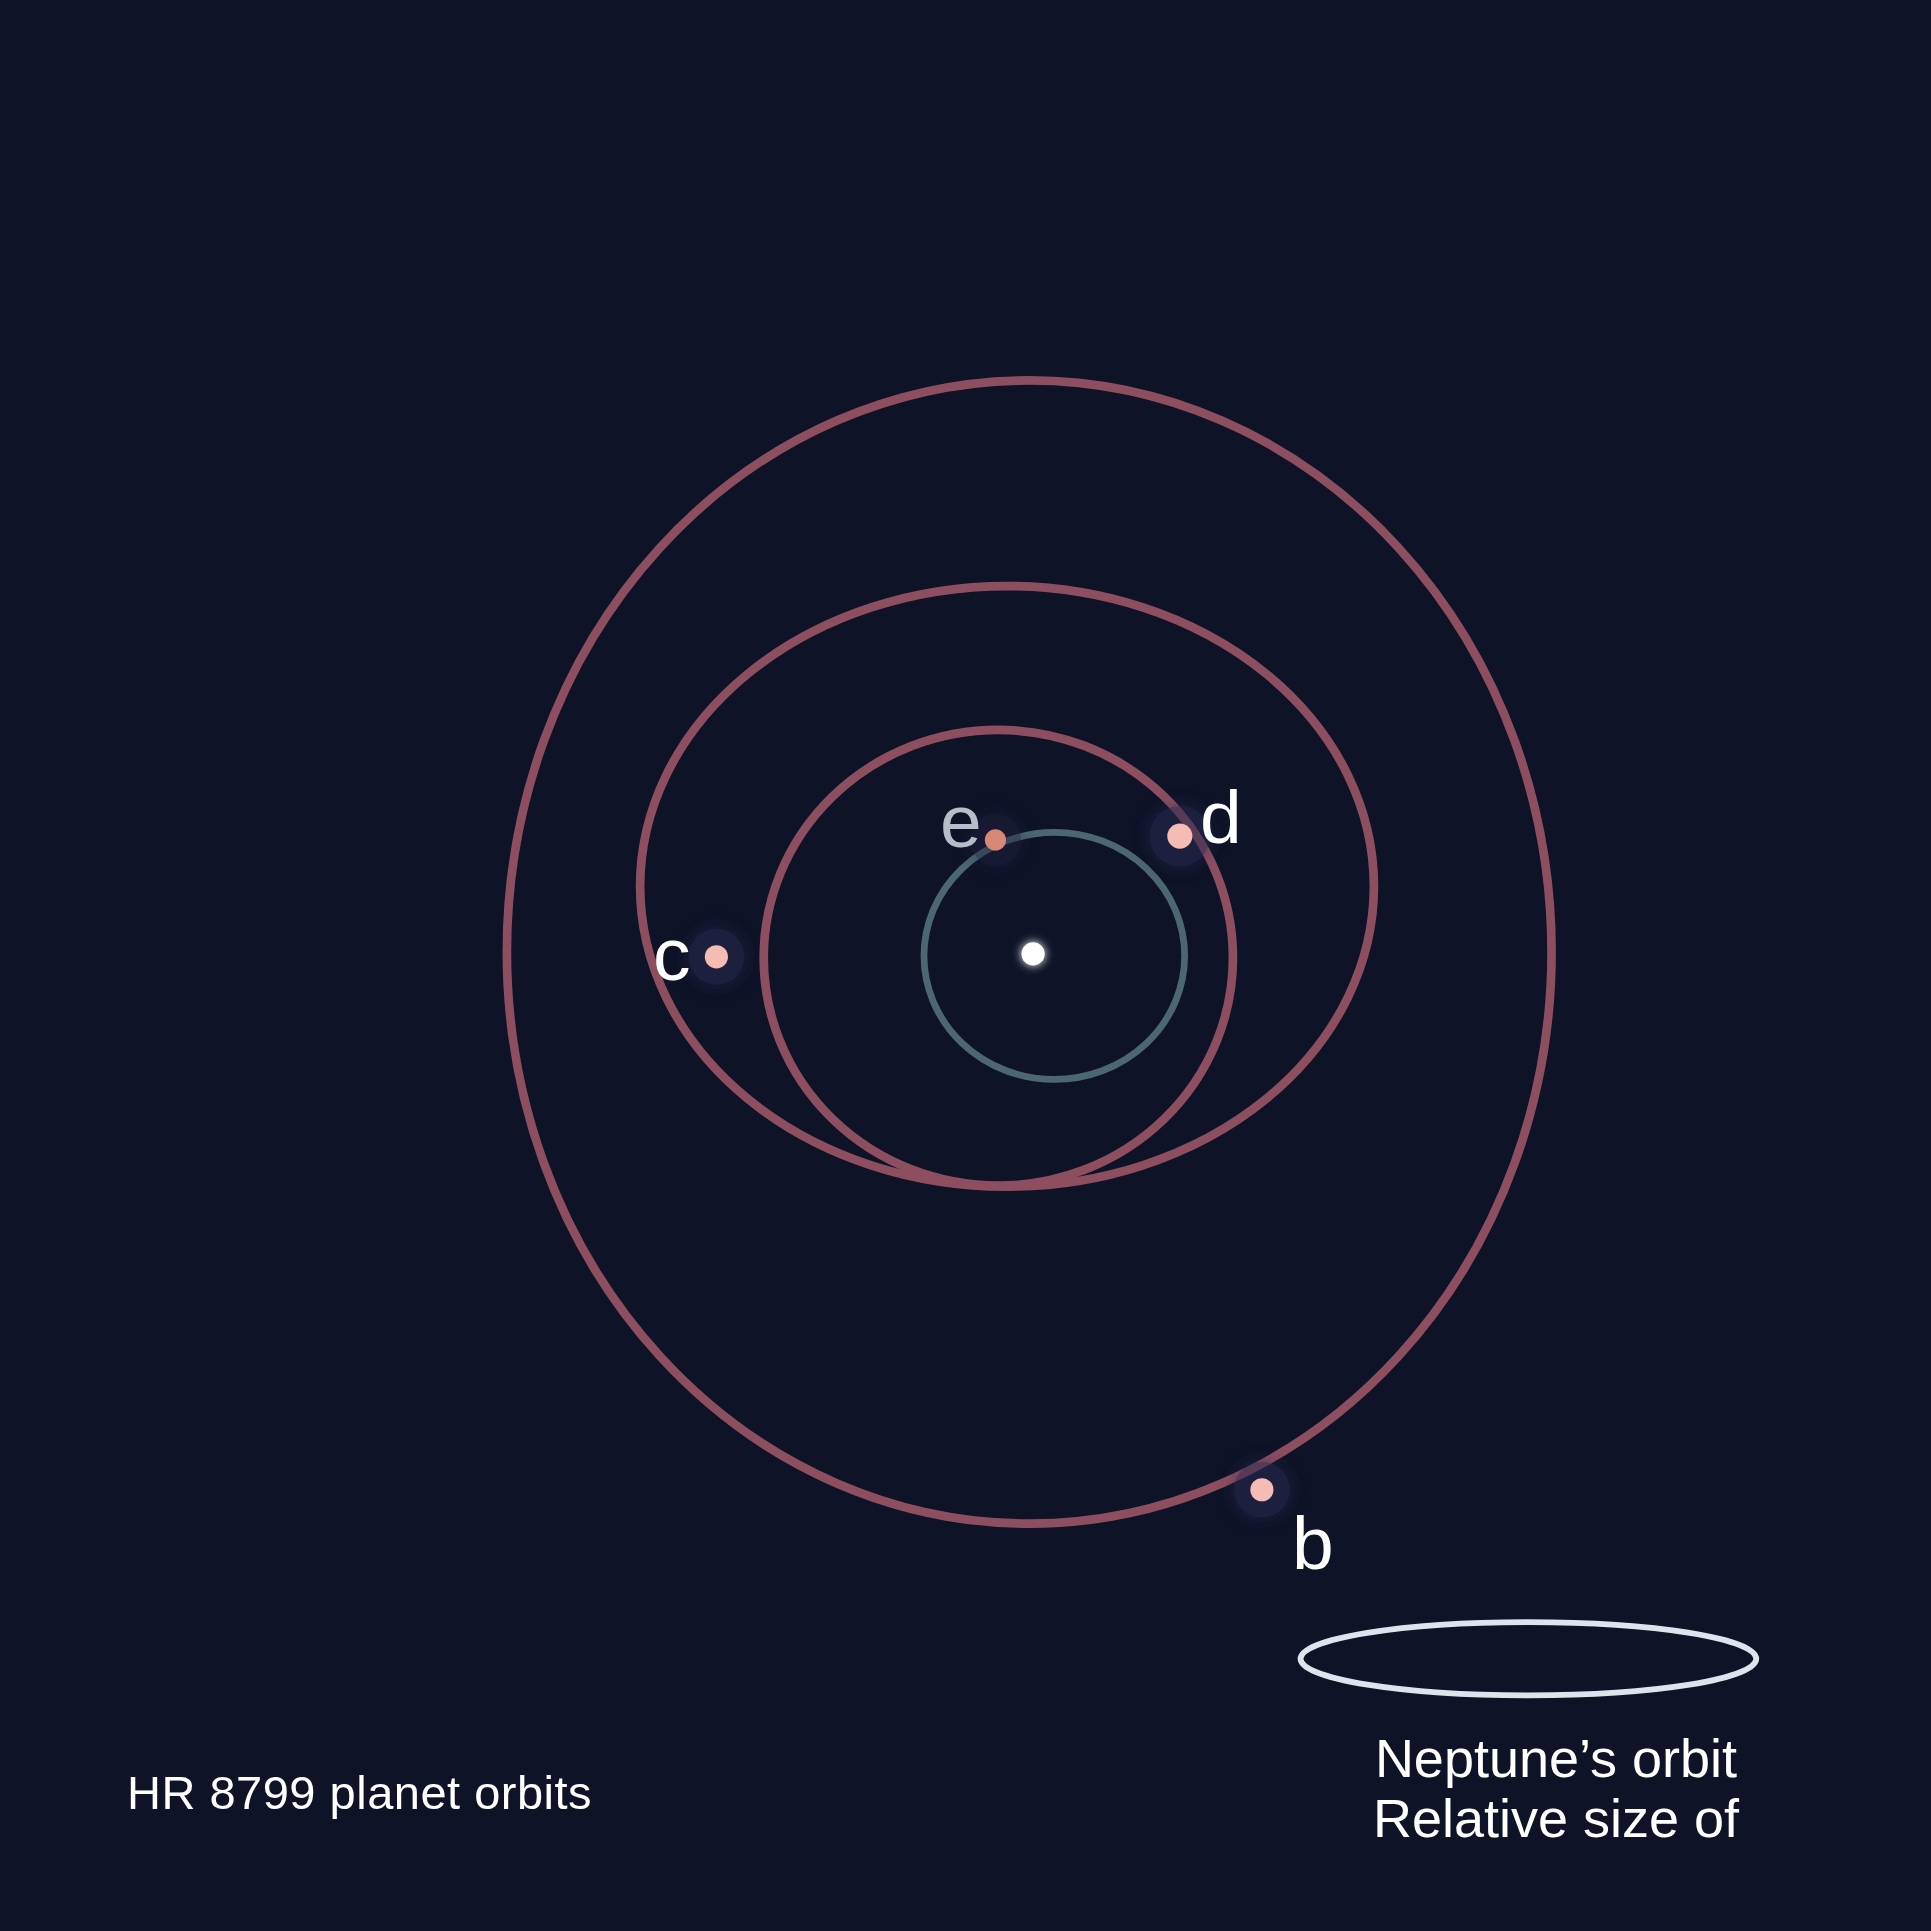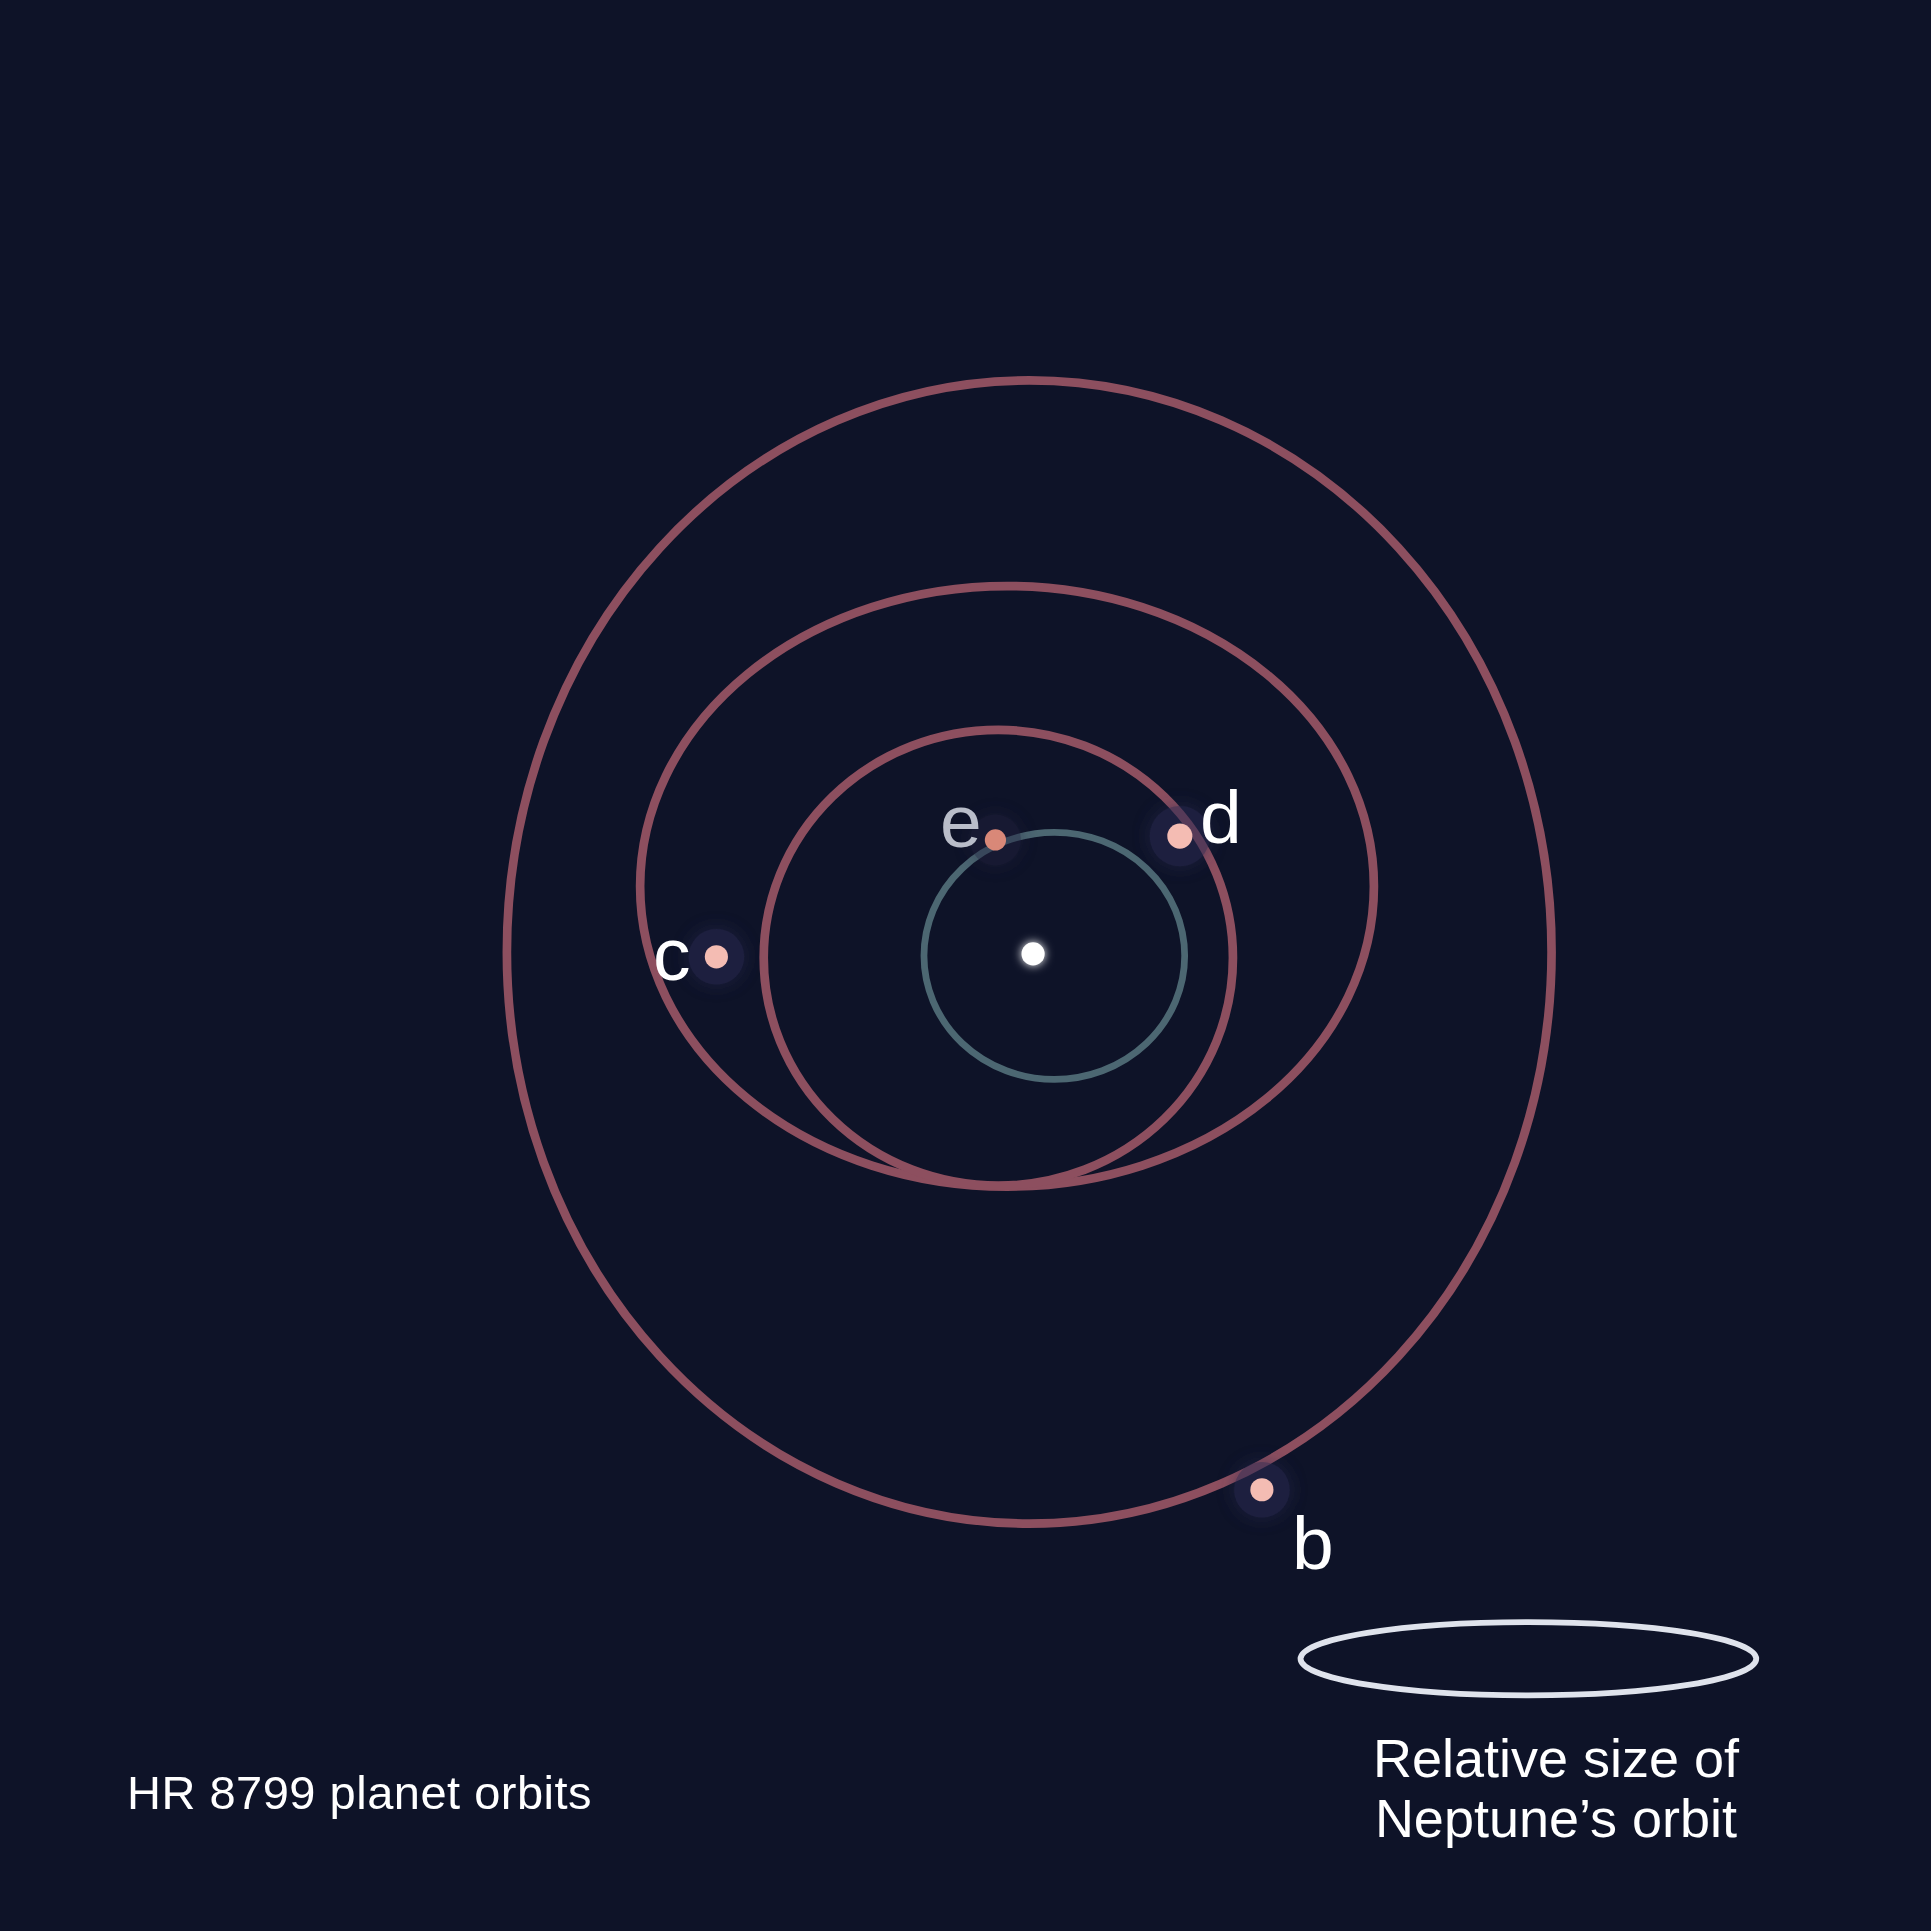--- a/index.html
+++ b/index.html
@@ -103,18 +103,18 @@
   </svg>
 
   <span class="planet-label" style="left: 1292px; top: 1506px; color: rgb(255, 255, 255);">b</span>
   <span class="planet-label" style="left: 653px; top: 917px; color: rgb(255, 255, 255);">c</span>
   <span class="planet-label" style="left: 1200px; top: 780px; color: rgb(255, 255, 255);">d</span>
   <span class="planet-label dim" style="left: 940px; top: 784px; color: rgb(185, 189, 201);">e</span>
 
   <div id="title">HR 8799 planet orbits</div>
 
   <div id="legend-caption">
+    <span class="legend-line">Neptune’s orbit</span>
     <span class="legend-line">Relative size of</span>
-    <span class="legend-line">Neptune’s orbit</span>
   </div>
 
 </div>
 
 
 </body></html>

